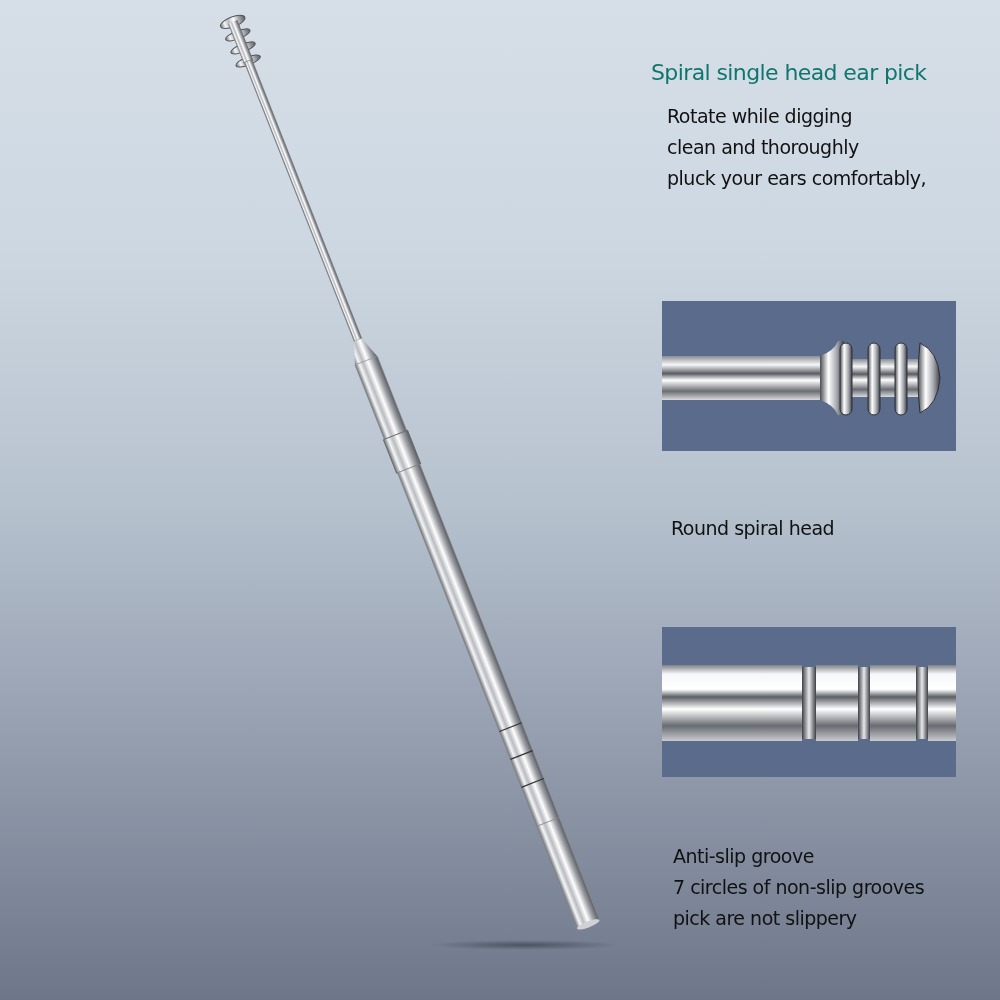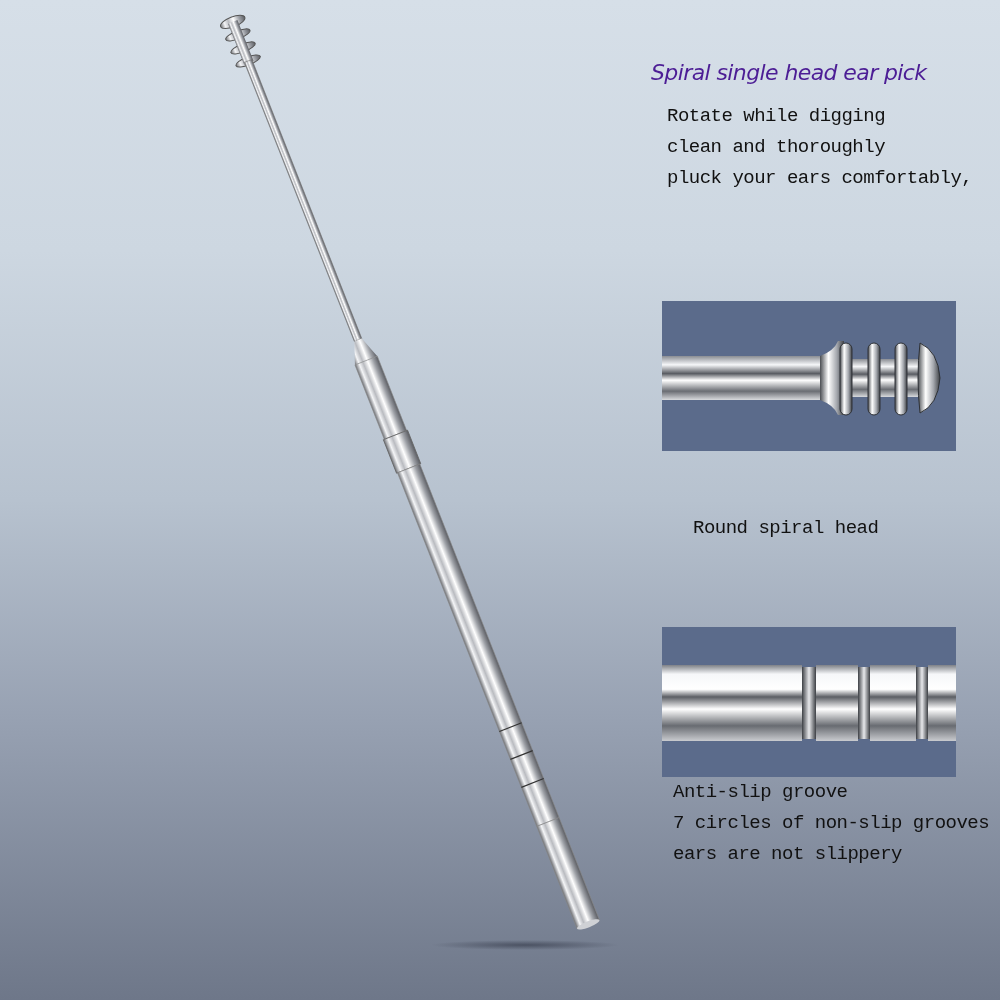--- a/index.html
+++ b/index.html
@@ -5,30 +5,30 @@
   html, body { margin: 0; padding: 0; }
   body {
     width: 1000px; height: 1000px; overflow: hidden; position: relative;
     background: linear-gradient(180deg, #d6dfe8 0%, #cdd7e1 25%, #b7c2cf 50%, #97a1b2 72%, #6e7789 100%);
     font-family: "DejaVu Sans", sans-serif;
   }
   .stage { position: absolute; inset: 0; }
   .product { position: absolute; left: 0; top: 0; width: 1000px; height: 1000px; }
   .title {
     position: absolute; left: 651px; top: 60px;
-    font-size: 22px; color: #4c1d95; letter-spacing: -0.6px; white-space: nowrap; font-style: italic;
+    font-size: 22px; color: #0f766e; letter-spacing: -0.6px; white-space: nowrap;
   }
   .desc {
     position: absolute; font-size: 19px; color: #111;
     line-height: 31px; letter-spacing: -0.5px; white-space: nowrap;
   }
-  .desc div { margin: 0; font-family: Liberation Mono, monospace; }
+  .desc div { margin: 0; }
   .d1 { left: 667px; top: 101px; }
-  .d2 { left: 693px; top: 513px; }
-  .d3 { left: 673px; top: 777px; }
+  .d2 { left: 671px; top: 513px; }
+  .d3 { left: 673px; top: 841px; }
   .panel {
     position: absolute; left: 662px; width: 294px; height: 150px;
     background: #5b6b8b; overflow: hidden;
   }
   .p1 { top: 301px; }
   .p2 { top: 627px; }
   .panel svg { display: block; }
   .shadow {
     position: absolute; left: 430px; top: 940px; width: 190px; height: 10px;
     background: radial-gradient(ellipse at center, rgba(40,45,60,0.55), rgba(40,45,60,0) 70%);
@@ -143,16 +143,16 @@
       <rect x="196" y="112" width="12" height="4" fill="#5b6b8b"></rect>
       <rect x="254" y="38" width="12" height="76" fill="url(#grv)"></rect>
       <rect x="254" y="36" width="12" height="4" fill="#5b6b8b"></rect>
       <rect x="254" y="112" width="12" height="4" fill="#5b6b8b"></rect>
     </svg>
   </div>
 
   <div class="desc d3">
     <div>Anti-slip groove</div>
     <div>7 circles of non-slip grooves</div>
-    <div>ears are not slippery</div>
+    <div>pick are not slippery</div>
   </div>
 
 </div>
 
 </body></html>

